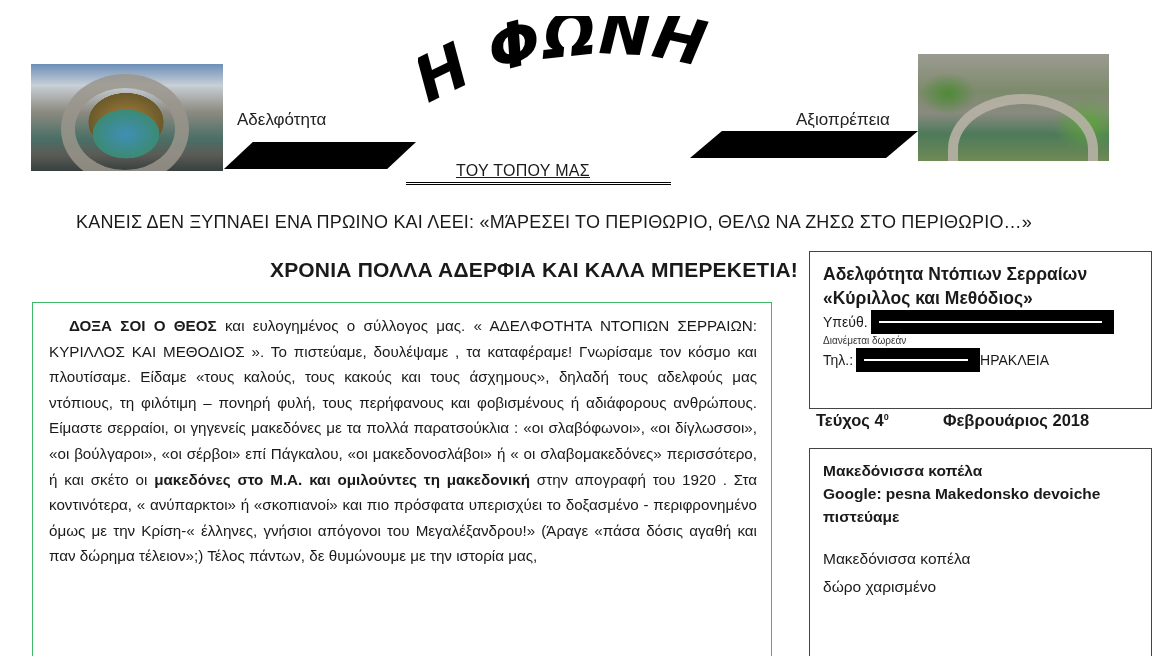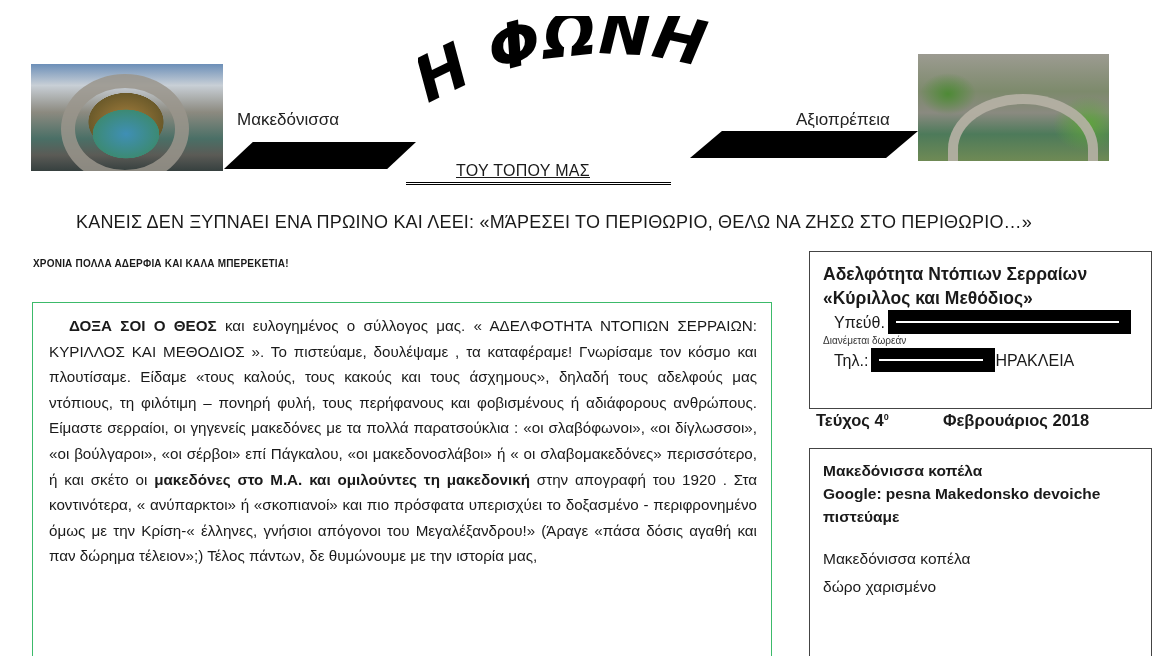--- a/index.html
+++ b/index.html
@@ -24,29 +24,29 @@
   .motto { font-size:17px; color:#222; }
   .motto-left { left:237px; top:110px; }
   .motto-right { left:796px; top:110px; }
   .stripe { position:absolute; background:#000; height:27px; }
   .stripe-left { left:224px; top:142px; width:192px; clip-path:polygon(15% 0, 100% 0, 85% 100%, 0 100%); }
   .stripe-right { left:690px; top:131px; width:228px; clip-path:polygon(14% 0, 100% 0, 86% 100%, 0 100%); }
   .subtitle-wrap { left:406px; top:160px; width:265px; height:22px; border-bottom:3px double #000; }
   .subtitle { position:absolute; left:50px; top:2px; font-size:16px; text-decoration:underline; letter-spacing:.3px; }
   .headline { left:0; top:212px; width:1168px; text-align:center; font-size:18px; text-decoration:underline; letter-spacing:.2px; }
   .headline span { display:inline-block; margin-left:-60px; }
-  .greeting { left:33px; top:258px; width:765px; text-align:left; font-size:10px; font-weight:bold; letter-spacing:.2px; }
+  .greeting { left:33px; top:258px; width:765px; text-align:right; font-size:21px; font-weight:bold; letter-spacing:.2px; }
   
   .article { left:32px; top:302px; width:740px; height:370px; border:1.5px solid #3cba6a; padding:10px 14px 0 16px; box-sizing:border-box; }
   .article p { margin:0; font-size:15.2px; line-height:25.6px; text-align:justify; text-indent:20px; }
   .article b { font-weight:bold; }
   
   .infobox { left:809px; top:251px; width:343px; height:158px; border:1.3px solid #444; box-sizing:border-box; padding:10px 12px 0 13px; }
   .info-org { font-size:17.5px; font-weight:bold; line-height:24px; }
-  .info-line { font-size:16px; line-height:22px; display:flex; align-items:flex-end;margin-left:11px; }
+  .info-line { font-size:14px; line-height:22px; display:flex; align-items:center; }
   .info-small { font-size:10px; line-height:14px; color:#333; }
   .redact { display:inline-block; background:#000; height:24px; position:relative; }
   .redact::after { content:""; position:absolute; left:8px; right:12px; top:11px; height:2px; background:#fff; }
   .issue-row { left:816px; top:411px; width:340px; font-size:16.5px; font-weight:bold; }
   .issue-row .issue { position:absolute; left:0; top:0; }
   .issue-row .month { position:absolute; left:127px; top:0; }
   sup { font-size:9px; }
   .songbox { left:809px; top:448px; width:343px; height:230px; border:1.3px solid #444; box-sizing:border-box; padding:10px 12px 0 13px; }
   .song-title { font-size:15.5px; font-weight:bold; line-height:23px; }
   .song-lines { margin-top:17px; font-size:15.5px; line-height:28px; }
@@ -59,21 +59,21 @@
 
 <svg class="abs title" viewBox="0 0 340 96">
   <defs>
       <path id="arc" d="M 10 88 Q 170 -2 335 70"></path>
     </defs>
   <text font-family="DejaVu Sans, sans-serif" font-weight="bold" font-style="italic" font-size="62" fill="#000">
     <textPath href="#arc">Η ΦΩΝΗ</textPath>
   </text>
 </svg>
 
-<div class="abs motto motto-left">Μακεδόνισσα</div>
+<div class="abs motto motto-left">Αδελφότητα</div>
 <div class="abs motto motto-right">Αξιοπρέπεια</div>
 <div class="stripe stripe-left"></div>
 <div class="stripe stripe-right"></div>
 <div class="abs subtitle-wrap">
   <span class="subtitle">ΤΟΥ ΤΟΠΟΥ ΜΑΣ</span>
 </div>
 
 <div class="abs headline">
   <span>ΚΑΝΕΙΣ ΔΕΝ ΞΥΠΝΑΕΙ ΕΝΑ ΠΡΩΙΝΟ ΚΑΙ ΛΕΕΙ: «ΜΆΡΕΣΕΙ ΤΟ ΠΕΡΙΘΩΡΙΟ,  ΘΕΛΩ ΝΑ ΖΗΣΩ ΣΤΟ ΠΕΡΙΘΩΡΙΟ…»</span>
 </div>

